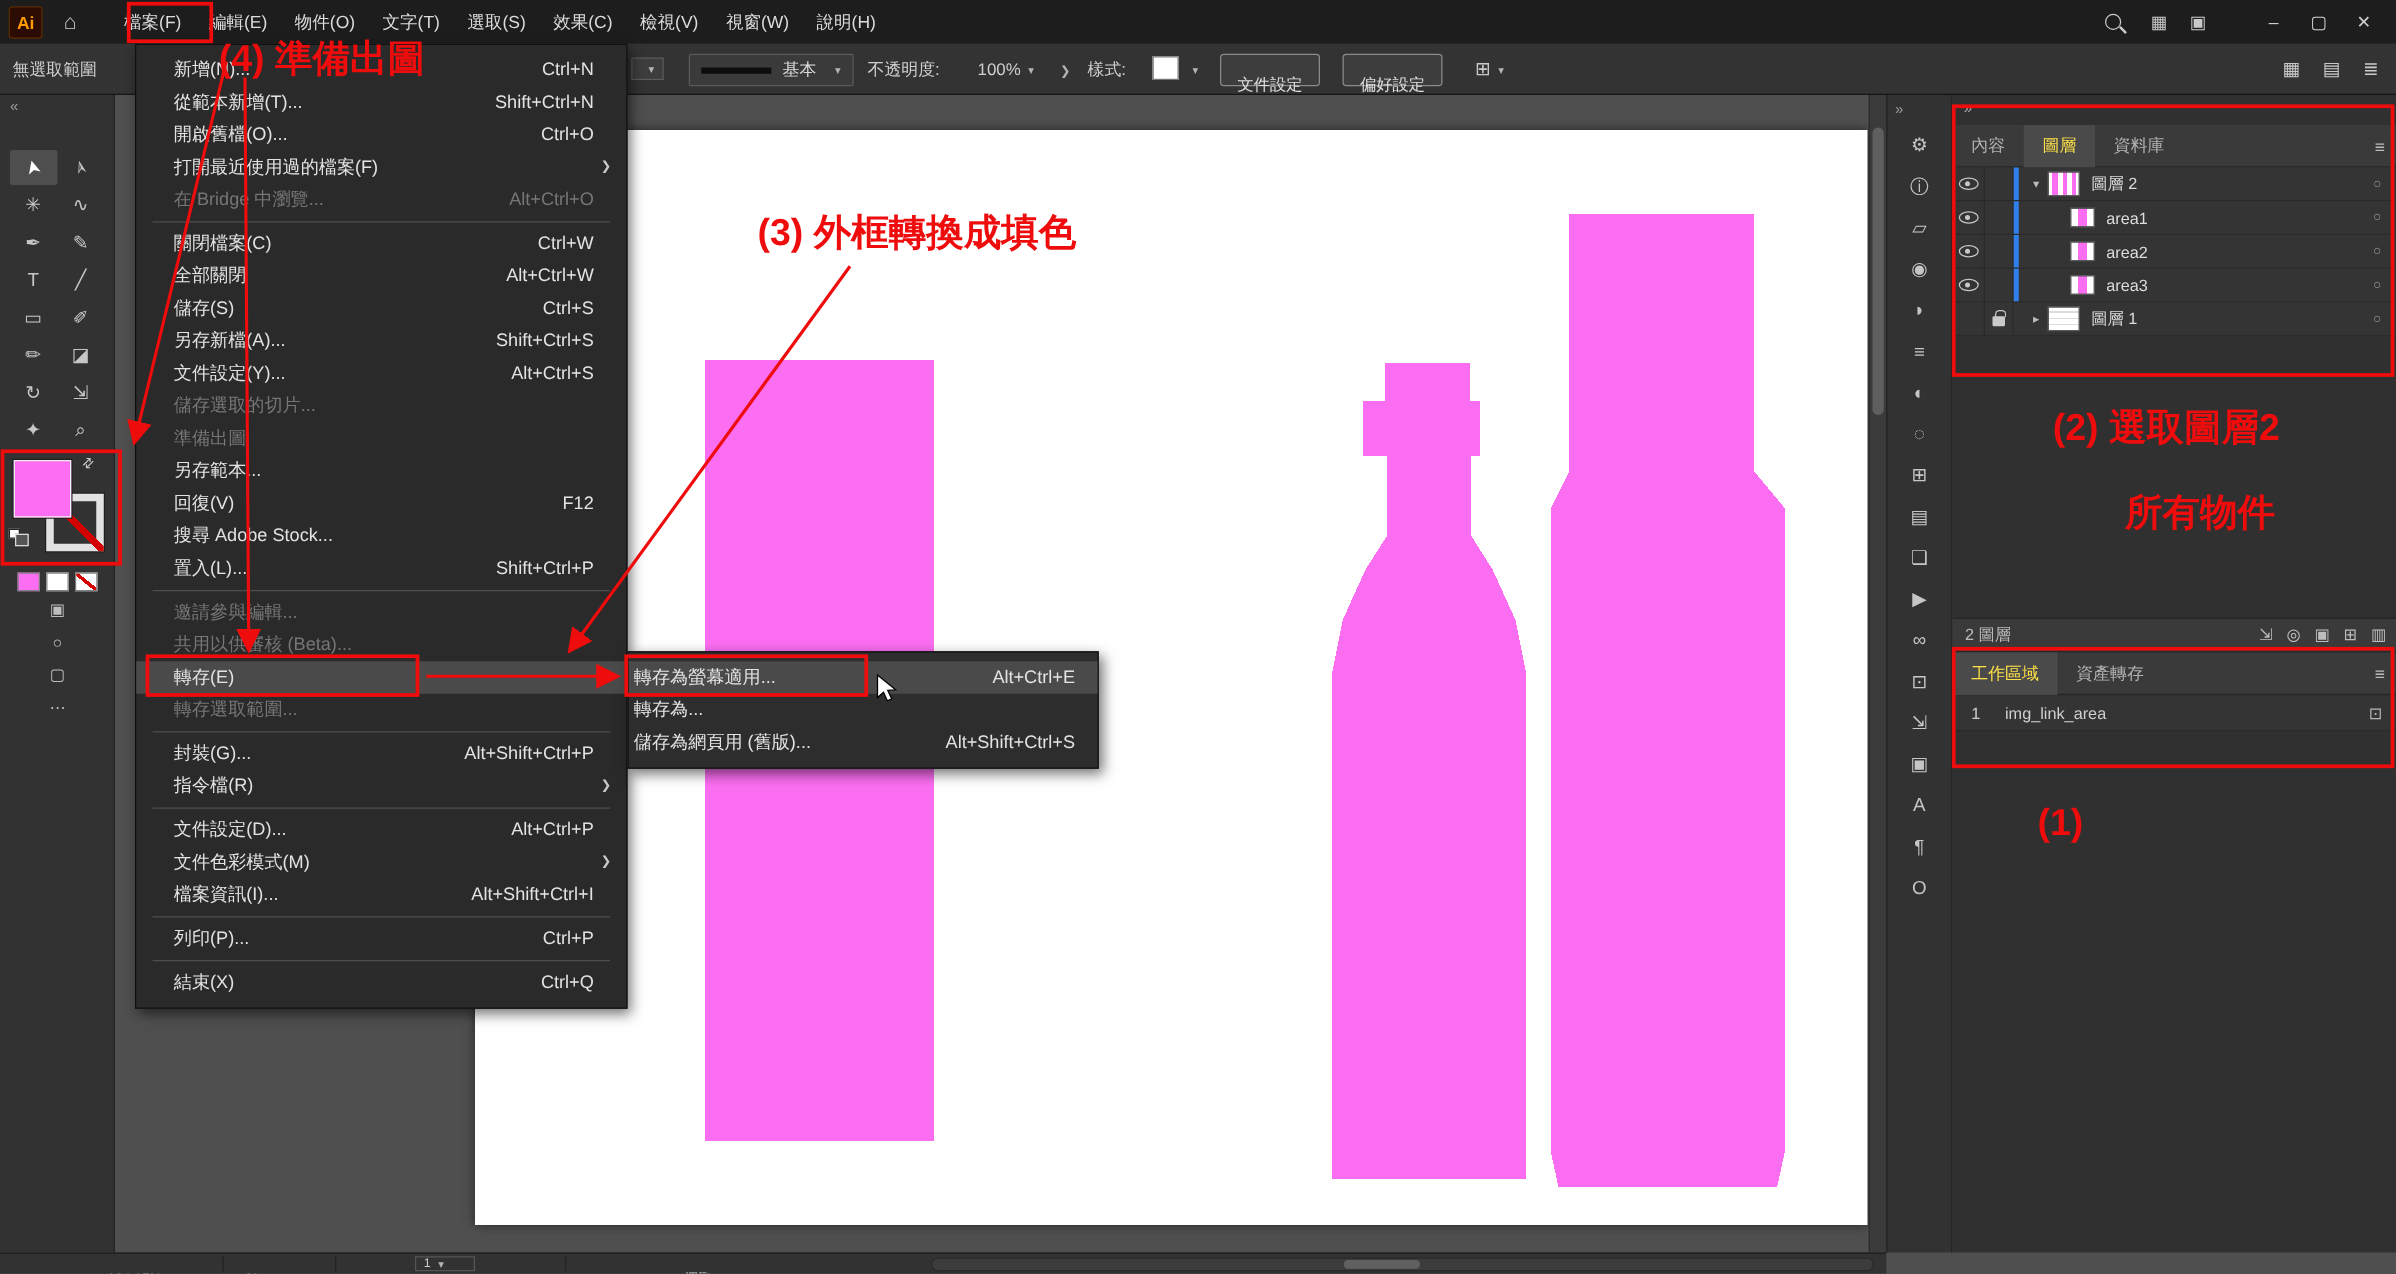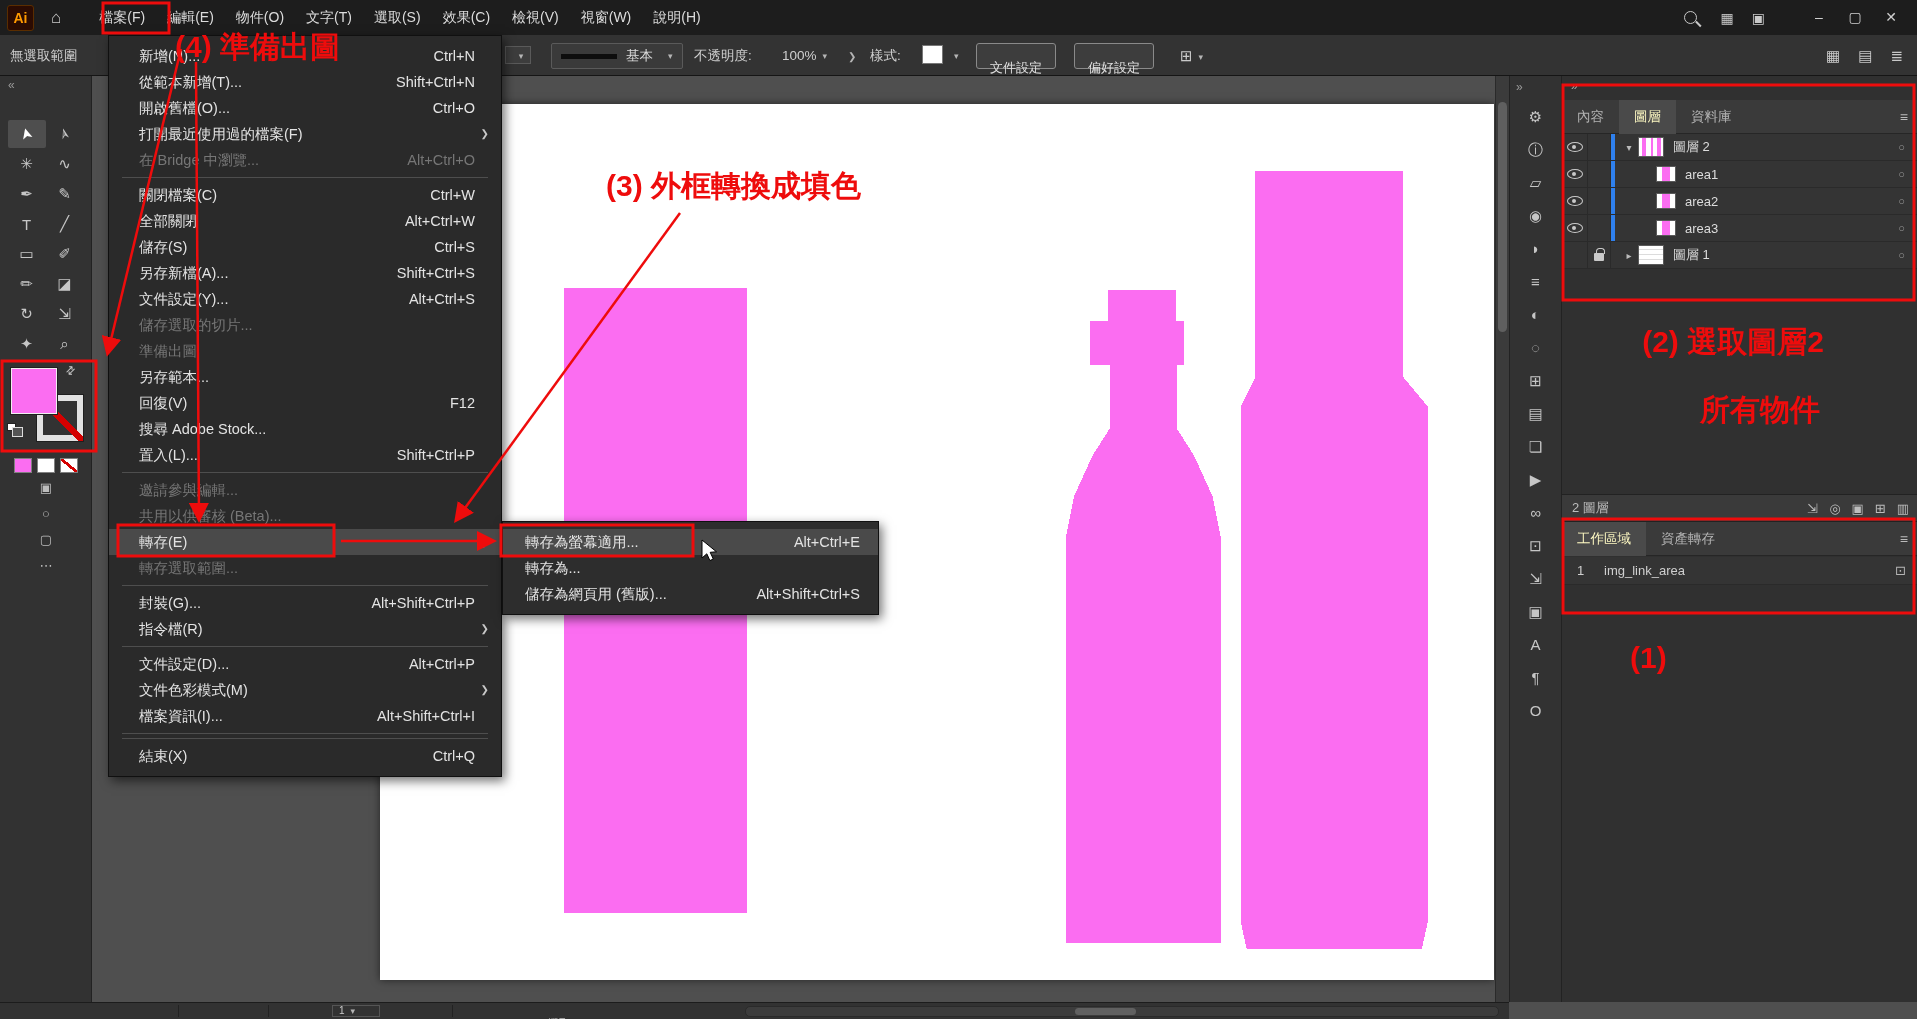--- a/index.html
+++ b/index.html
@@ -69,21 +69,21 @@
   .rs-collapse::before{content:"»"}
   .stripicons{display:flex;flex-direction:column;align-items:center;margin-top:6px}
   .sicon{height:19px;margin:7px 0;color:#c6c6c6;font-size:15px;line-height:19px}
 
   
   #rightpanel{position:absolute;left:1562px;top:76px;width:355px;height:926px;background:#303030}
   .rp-collapse{position:absolute;left:9px;top:3px;color:#a8a8a8;font-size:12px}
   .rp-collapse::before{content:"»"}
   .ptabs{position:absolute;left:0;top:24px;right:0;height:34px;background:#3a3a3a;border-bottom:1px solid #262626}
   .ptab{display:inline-block;padding:0 15px;line-height:34px;font-size:13.5px;color:#b2b2b2}
-  .ptab.active{background:#4a4a4a;color:#fef9c3}
+  .ptab.active{background:#4a4a4a;color:#fde047}
   .pmenu{position:absolute;right:9px;top:0;line-height:34px;color:#bbb;font-size:14px}
   .pmenu::before{content:"≡"}
   .layerlist{position:absolute;left:0;top:58px;right:0}
   .lrow{display:flex;align-items:center;height:27px;background:#343434;border-bottom:1px solid #2a2a2a;font-size:13px;color:#ddd}
   .lc{display:flex;align-items:center;justify-content:center}
   .eyec{width:26px;border-right:1px solid #2a2a2a;align-self:stretch}
   .lockc{width:23px;border-right:1px solid #2a2a2a;align-self:stretch}
   .eye{width:16px;height:10px;border:1.5px solid #c9c9c9;border-radius:50%;position:relative;display:none}
   .eye::after{content:"";position:absolute;left:4px;top:1.5px;width:4px;height:4px;border-radius:50%;background:#c9c9c9}
   .lrow.haseye .eye{display:inline-block}
@@ -127,21 +127,21 @@
   
   #filemenu{position:absolute;left:108px;top:35px;width:394px;background:#2a2a2a;border:1px solid #101010;box-shadow:3px 4px 10px rgba(0,0,0,.55);padding:7px 0;z-index:40}
   .mi{position:relative;display:flex;height:26px;line-height:26px;padding:0 26px 0 30px;font-size:14.5px;color:#e3e3e3;white-space:nowrap}
   .mi-l{flex:none}
   .mi-s{margin-left:auto;color:#e3e3e3}
   .mi.disabled .mi-l,.mi.disabled .mi-s{color:#767676}
   .mi.highlighted{background:#4a4a4a}
   .mi.submenu::after{content:"❯";position:absolute;right:12px;top:0;font-size:10px;color:#c9c9c9}
   .msep{height:1px;background:#4e4e4e;margin:4px 13px}
   #submenu{position:absolute;left:502px;top:521px;width:377px;background:#2d2d2d;border:1px solid #101010;box-shadow:3px 4px 10px rgba(0,0,0,.55);padding:7px 0;z-index:45}
-  #submenu .mi{padding:0 18px 0 22px}
+  #submenu .mi{padding:0 18px 0 4px}
 
   
   #overlay{position:absolute;left:0;top:0;width:1917px;height:1019px;z-index:90;pointer-events:none}
   #overlay text{font-family:"Liberation Sans","DejaVu Sans",sans-serif;font-weight:bold;font-size:30px}
 </style>
 </head>
 <body>
 
 <div id="menubar">
   <div class="ai-logo">Ai</div>
@@ -514,20 +514,24 @@
     </div>
     <div class="mi submenu">
       <span class="mi-l">文件色彩模式(M)</span>
       <span class="mi-s"></span>
     </div>
     <div class="mi">
       <span class="mi-l">檔案資訊(I)...</span>
       <span class="mi-s">Alt+Shift+Ctrl+I</span>
     </div>
     <div class="msep"></div>
+    <div class="mi">
+      <span class="mi-l">列印(P)...</span>
+      <span class="mi-s">Ctrl+P</span>
+    </div>
     <div class="msep"></div>
     <div class="mi">
       <span class="mi-l">結束(X)</span>
       <span class="mi-s">Ctrl+Q</span>
     </div>
   </div>
 
 <div id="submenu">
 
 <div class="mi highlighted">

